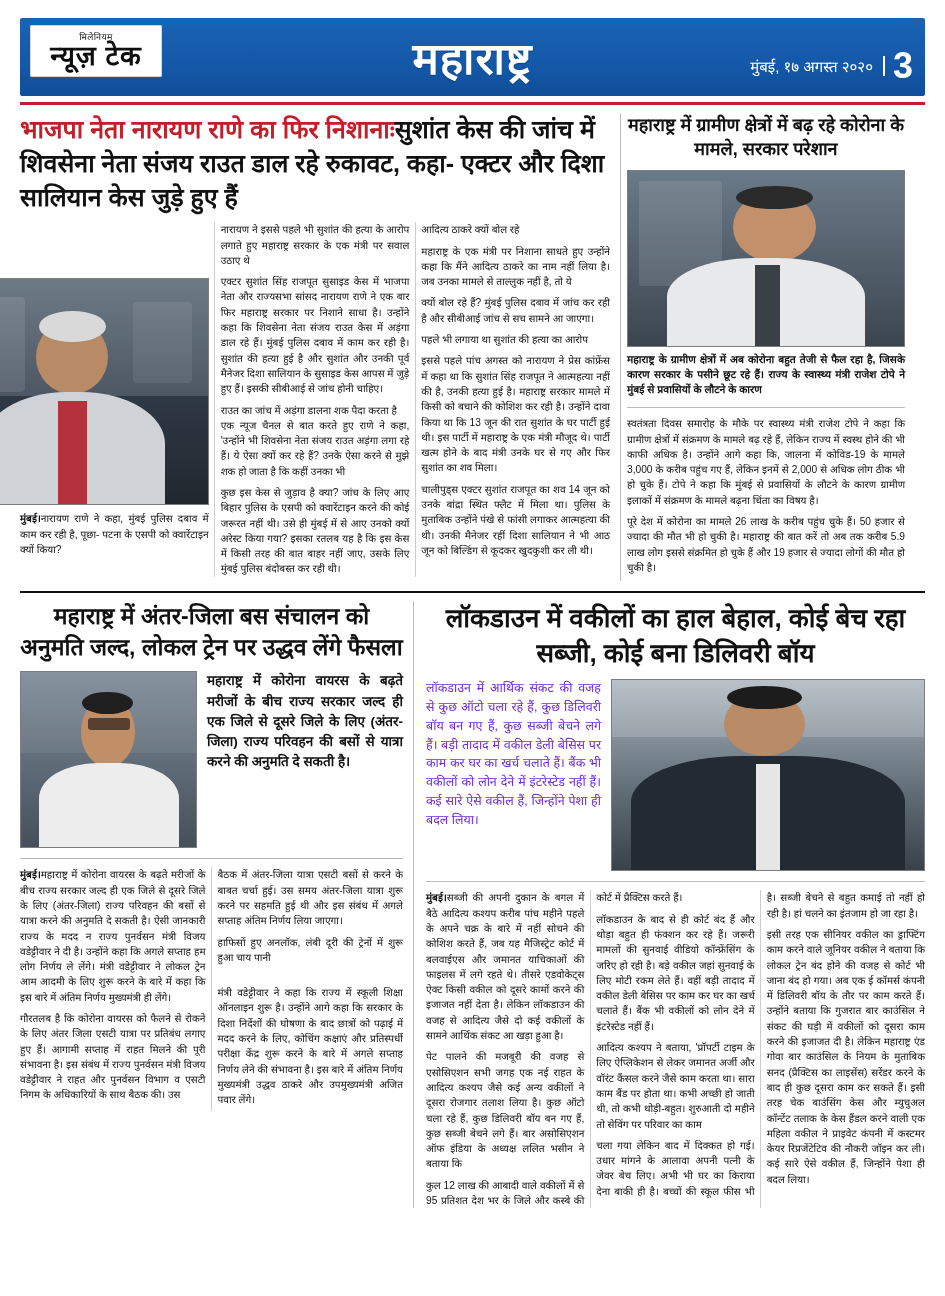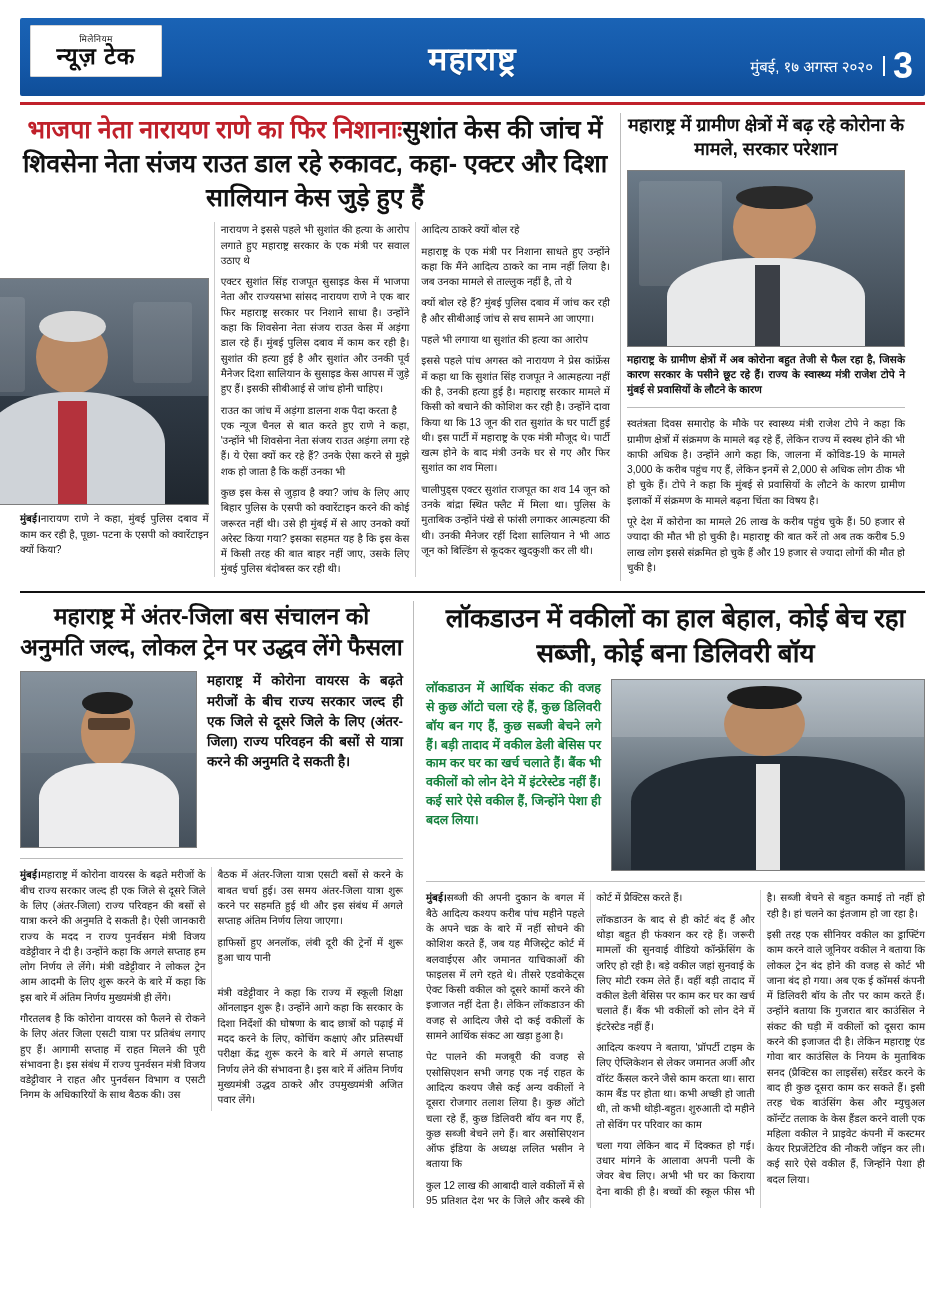--- a/index.html
+++ b/index.html
@@ -48,31 +48,31 @@
     line-height: 1;
     border-radius: 1px;
   }
   .logo-small {
     font-size: 9px;
     color: #111;
     letter-spacing: .4px;
     margin-bottom: 1px;
   }
   .logo-main {
-    font-size: 23px;
+    font-size: 27px;
     font-weight: bold;
     color: #0d0d0d;
     letter-spacing: 1px;
     text-align: right;
   }
   .masthead-title {
     flex: 1;
     text-align: center;
     color: #ffffff;
-    font-size: 32px;
+    font-size: 44px;
     font-weight: bold;
     letter-spacing: 1px;
     text-shadow: 0 1px 1px rgba(0,0,0,.25);
   }
   .masthead-right {
     position: absolute;
     right: 8px;
     top: 16px;
     height: 64px;
     display: flex;
@@ -106,21 +106,20 @@
     margin-top: 8px;
   }
   .top-left { width: 600px; padding-right: 10px; box-sizing: border-box; }
   .top-right { width: 285px; border-left: 1px solid #bbb; padding-left: 6px; box-sizing: border-box; }
 
   .headline-main {
     font-size: 25px;
     line-height: 1.35;
     font-weight: bold;
     color: #c0202a;
-    text-align: center;
     margin: 0 0 8px 0;
   }
   .headline-main .black { color: #111; }
 
   .headline-right {
     font-size: 18px;
     line-height: 1.35;
     font-weight: bold;
     color: #111;
     text-align: center;
@@ -207,23 +206,23 @@
   .intro-box {
     font-size: 13.5px;
     line-height: 1.5;
     font-weight: bold;
     text-align: justify;
     color: #111;
   }
   .intro-box-br {
     font-size: 12.5px;
     line-height: 1.5;
-    font-weight: bold;
-    text-align: justify;
-    color: #15803d;
+    font-weight: normal;
+    text-align: justify;
+    color: #6d28d9;
   }
 
   .flexrow { display: flex; gap: 10px; }
 
   
   .head-oval {
     position: absolute;
     border-radius: 50%;
     background: #c99a74;
   }
@@ -274,21 +273,21 @@
           </div>
         </div>
         <p>
             <span style="display:block;margin-bottom:6px;"><b>मुंबई।</b>नारायण राणे ने कहा, मुंबई पुलिस दबाव में काम कर रही है, पूछा- पटना के एसपी को क्वारेंटाइन क्यों किया?</span>
             <span style="display:block;margin-bottom:6px;">नारायण ने इससे पहले भी सुशांत की हत्या के आरोप लगाते हुए महाराष्ट्र सरकार के एक मंत्री पर सवाल उठाए थे</span>
             <span style="display:block;margin-bottom:6px;">एक्टर सुशांत सिंह राजपूत सुसाइड केस में भाजपा नेता और राज्यसभा सांसद नारायण राणे ने एक बार फिर महाराष्ट्र सरकार पर निशाने साधा है। उन्होंने कहा कि शिवसेना नेता संजय राउत केस में अड़ंगा डाल रहे हैं। मुंबई पुलिस दबाव में काम कर रही है। सुशांत की हत्या हुई है और सुशांत और उनकी पूर्व मैनेजर दिशा सालियान के सुसाइड केस आपस में जुड़े हुए हैं। इसकी सीबीआई से जांच होनी चाहिए।</span>
             <span style="display:block;">राउत का जांच में अड़ंगा डालना शक पैदा करता है</span>
             <span style="display:block;margin-bottom:6px;">एक न्यूज चैनल से बात करते हुए राणे ने कहा, 'उन्होंने भी शिवसेना नेता संजय राउत अड़ंगा लगा रहे हैं। ये ऐसा क्यों कर रहे हैं? उनके ऐसा करने से मुझे शक हो जाता है कि कहीं उनका भी</span>
           </p>
         <p>
-            <span style="display:block;margin-bottom:6px;">कुछ इस केस से जुड़ाव है क्या? जांच के लिए आए बिहार पुलिस के एसपी को क्वारेंटाइन करने की कोई जरूरत नहीं थी। उसे ही मुंबई में से आए उनको क्यों अरेस्ट किया गया? इसका सहमत यह है कि इस केस में किसी तरह की बात बाहर नहीं जाए, उसके लिए मुंबई पुलिस बंदोबस्त कर रही थी।</span>
+            <span style="display:block;margin-bottom:6px;">कुछ इस केस से जुड़ाव है क्या? जांच के लिए आए बिहार पुलिस के एसपी को क्वारेंटाइन करने की कोई जरूरत नहीं थी। उसे ही मुंबई में से आए उनको क्यों अरेस्ट किया गया? इसका रतलब यह है कि इस केस में किसी तरह की बात बाहर नहीं जाए, उसके लिए मुंबई पुलिस बंदोबस्त कर रही थी।</span>
             <span style="display:block;margin-bottom:6px;">आदित्य ठाकरे क्यों बोल रहे</span>
             <span style="display:block;margin-bottom:6px;">महाराष्ट्र के एक मंत्री पर निशाना साधते हुए उन्होंने कहा कि मैंने आदित्य ठाकरे का नाम नहीं लिया है। जब उनका मामले से ताल्लुक नहीं है, तो ये</span>
           </p>
         <p>
             <span style="display:block;margin-bottom:6px;">क्यों बोल रहे हैं? मुंबई पुलिस दबाव में जांच कर रही है और सीबीआई जांच से सच सामने आ जाएगा।</span>
             <span style="display:block;margin-bottom:6px;">पहले भी लगाया था सुशांत की हत्या का आरोप</span>
             <span style="display:block;margin-bottom:6px;">इससे पहले पांच अगस्त को नारायण ने प्रेस कांफ्रेंस में कहा था कि सुशांत सिंह राजपूत ने आत्महत्या नहीं की है, उनकी हत्या हुई है। महाराष्ट्र सरकार मामले में किसी को बचाने की कोशिश कर रही है। उन्होंने दावा किया था कि 13 जून की रात सुशांत के घर पार्टी हुई थी। इस पार्टी में महाराष्ट्र के एक मंत्री मौजूद थे। पार्टी खत्म होने के बाद मंत्री उनके घर से गए और फिर सुशांत का शव मिला।</span>
             <span style="display:block;margin-bottom:6px;">चालीपुड्स एक्टर सुशांत राजपूत का शव 14 जून को उनके बांद्रा स्थित फ्लैट में मिला था। पुलिस के मुताबिक उन्होंने पंखे से फांसी लगाकर आत्महत्या की थी। उनकी मैनेजर रहीं दिशा सालियान ने भी आठ जून को बिल्डिंग से कूदकर खुदकुशी कर ली थी।</span>
           </p>
       </div>

